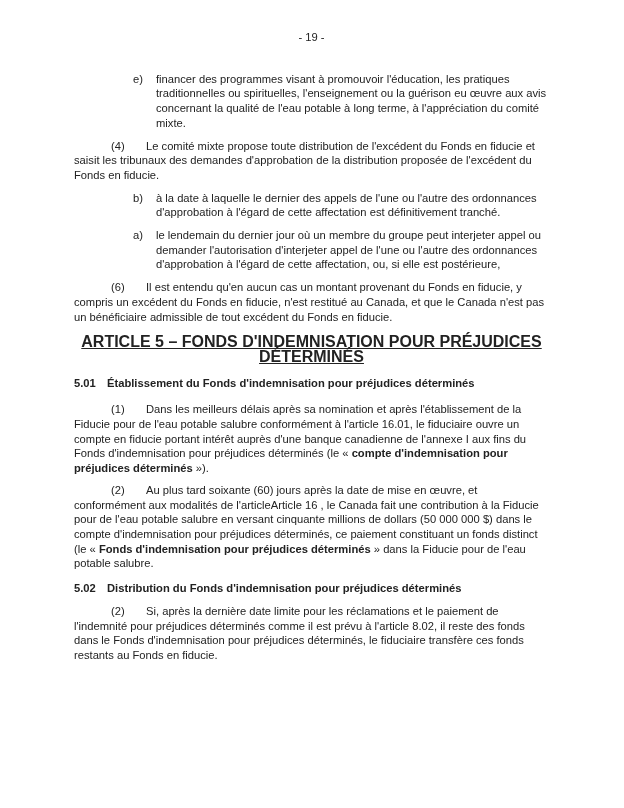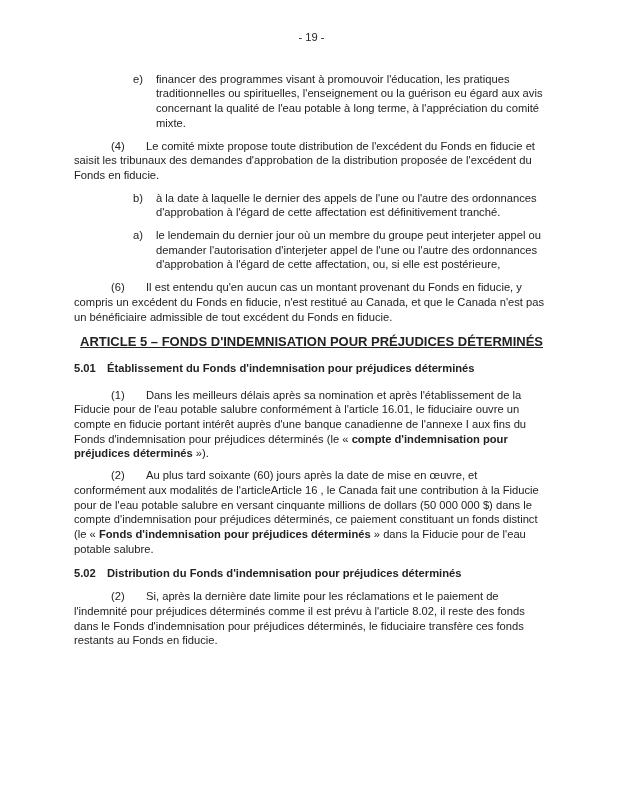--- a/index.html
+++ b/index.html
@@ -47,21 +47,21 @@
     width: 23px;
     text-indent: 0;
   }
   .item-first {
     margin-top: 27px;
   }
   .article-title {
     margin: 11px 0 0 0;
     text-align: center;
     font-weight: bold;
-    font-size: 13px;
+    font-size: 16px;
     line-height: 14.7px;
     text-decoration: underline;
   }
   .sect {
     margin: 11px 0 0 0;
     font-weight: bold;
   }
   .sect .snum {
     display: inline-block;
     width: 33px;
@@ -72,21 +72,21 @@
   .mt10 { margin-top: 10px; }
   b { font-weight: bold; }
 </style>
 </head>
 <body>
 
 <div class="page">
 
   <div class="pagenum">- 19 -</div>
 
-  <div class="item item-first"><span class="lbl">e)</span><span>financer des programmes visant à promouvoir l'éducation, les pratiques traditionnelles ou spirituelles, l'enseignement ou la guérison eu égard aux avis concernant la qualité de l'eau potable à long terme, à l'appréciation du comité mixte.</span></div>
+  <div class="item item-first"><span class="lbl">e)</span><span>financer des programmes visant à promouvoir l'éducation, les pratiques traditionnelles ou spirituelles, l'enseignement ou la guérison eu œuvre aux avis concernant la qualité de l'eau potable à long terme, à l'appréciation du comité mixte.</span></div>
 
   <p class="para"><span class="num">(4)</span><span>Le comité mixte propose toute distribution de l'excédent du Fonds en fiducie et saisit les tribunaux des demandes d'approbation de la distribution proposée de l'excédent du Fonds en fiducie.</span></p>
 
 
   <div class="item"><span class="lbl">b)</span><span>à la date à laquelle le dernier des appels de l'une ou l'autre des ordonnances d'approbation à l'égard de cette affectation est définitivement tranché.</span></div>
 
   <div class="item"><span class="lbl">a)</span><span>le lendemain du dernier jour où un membre du groupe peut interjeter appel ou demander l'autorisation d'interjeter appel de l'une ou l'autre des ordonnances d'approbation à l'égard de cette affectation, ou, si elle est postérieure,</span></div>
 
   <p class="para"><span class="num">(6)</span><span>Il est entendu qu'en aucun cas un montant provenant du Fonds en fiducie, y compris un excédent du Fonds en fiducie, n'est restitué au Canada, et que le Canada n'est pas un bénéficiaire admissible de tout excédent du Fonds en fiducie.</span></p>
 

